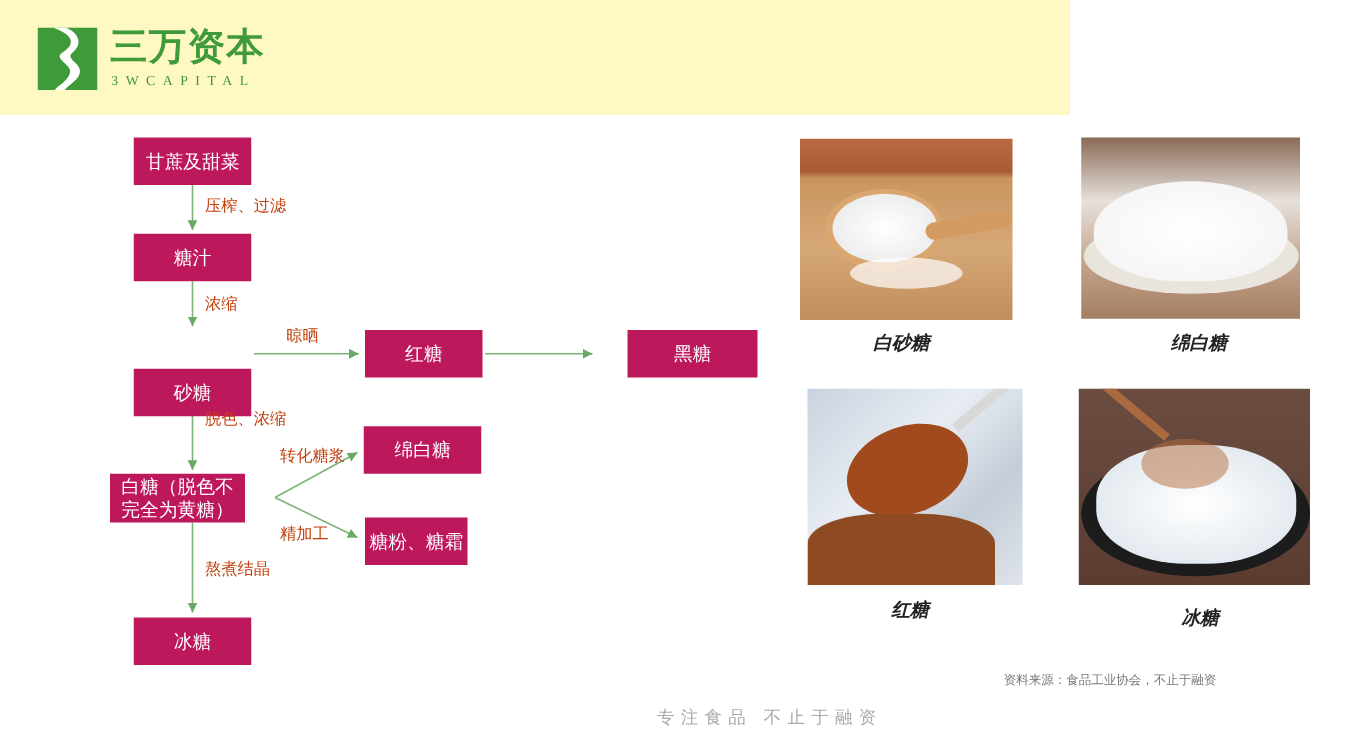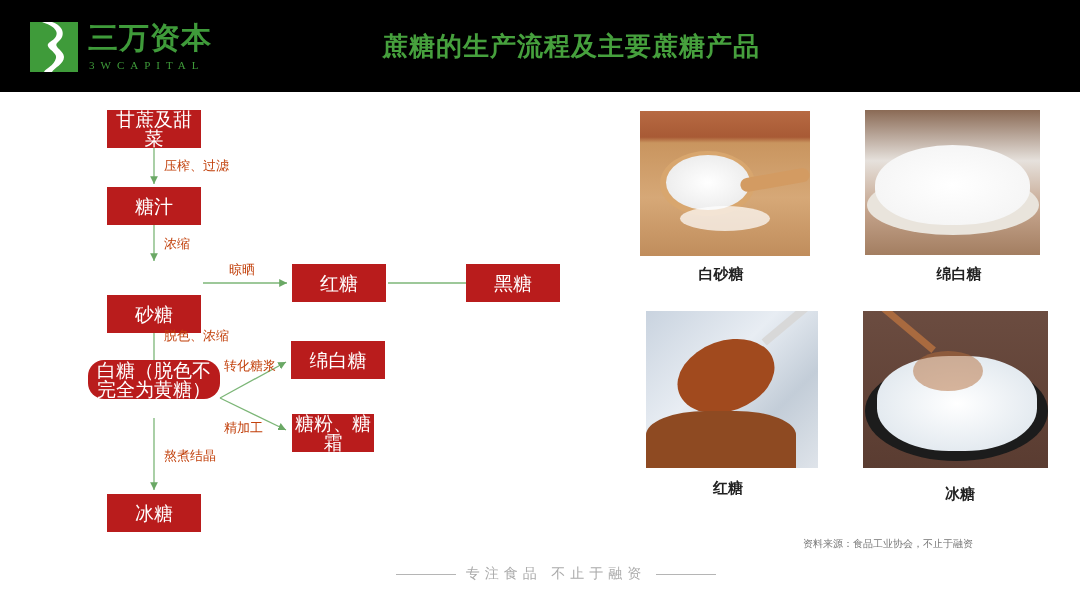--- a/index.html
+++ b/index.html
@@ -1,71 +1,70 @@
 <!DOCTYPE html>
 <html><head>
 <meta charset="utf-8">
 <style>
   * { box-sizing: border-box; margin: 0; padding: 0; }
   html, body { width: 1080px; height: 602px; background: #ffffff; overflow: hidden; }
   body { position: relative; font-family: "DejaVu Sans", "Liberation Sans", sans-serif; }
 
   .header {
-    position: absolute; left: 0; top: 0; width: 1080px; height: 92px;
-    background: #000000;
+    position: absolute; left: 0; top: 0; width: 856px; height: 92px;
+    background: #fef9c3;
   }
   .logo { position: absolute; left: 30px; top: 20px; width: 200px; height: 55px; }
   .logo-mark { position: absolute; left: 0; top: 2px; width: 48px; height: 50px; }
   .logo-cn {
     position: absolute; left: 58px; top: 0; font-size: 30px; font-weight: bold;
     color: #3f9b3a; letter-spacing: 1px; line-height: 36px;
   }
   .logo-en {
     position: absolute; left: 59px; top: 38px; font-size: 11px; color: #3f9b3a;
     letter-spacing: 6px; line-height: 14px; font-family: Liberation Serif, serif;
   }
   .page-title {
     position: absolute; left: 382px; top: 28px; font-size: 26px; font-weight: bold;
     color: #46a03d; letter-spacing: 1px; line-height: 36px;
   }
 
   .box {
-    position: absolute; background: #b91c1c; color: #ffffff;
+    position: absolute; background: #be185d; color: #ffffff;
     display: flex; align-items: center; justify-content: center; text-align: center;
-    font-size: 19px; line-height: 19px;
+    font-size: 15px; line-height: 19px;
   }
   .lbl { position: absolute; font-size: 13px; color: #c2410c; white-space: nowrap; line-height: 16px; }
   svg.flow { position: absolute; left: 0; top: 0; width: 1080px; height: 602px; pointer-events: none; }
 
   .photo { position: absolute; overflow: hidden; }
   .cap {
     position: absolute; font-size: 15px; font-weight: bold; color: #222222;
-    text-align: center; width: 120px; line-height: 20px;
+    text-align: center; width: 120px; line-height: 20px; font-style: italic;
   }
   .source { position: absolute; left: 803px; top: 537px; font-size: 10px; color: #777777; }
   .slogan {
-    position: absolute; left: 396px; top: 565px; width: 320px; display: flex; align-items: center;
-    font-size: 14px; color: #aaaaaa; letter-spacing: 5px;
+    position: absolute; left: 396px; top: 565px; width: 320px; display: flex; align-items: flex-end;
+    font-size: 14px; color: #aaaaaa; letter-spacing: 5px; flex-direction: column;
   }
   .slogan .rule { flex: 1; height: 1px; background: #b5b5b5; }
   .slogan span.txt { padding: 0 10px; }
 </style>
 </head>
 <body>
 
 <div class="header">
   <div class="logo">
     <svg class="logo-mark" viewBox="0 0 48 50">
       <rect x="0" y="0" width="48" height="50" fill="#3f9b3a"></rect>
       <path d="M12 0 C30 6 30 14 20 20 C12 25 28 30 26 36 C24 44 16 46 14 50 L22 50 C24 46 34 42 34 35 C34 28 22 25 28 20 C36 14 34 4 22 0 Z" fill="#ffffff"></path>
     </svg>
     <div class="logo-cn">三万资本</div>
     <div class="logo-en">3WCAPITAL</div>
   </div>
-  <div class="page-title">蔗糖的生产流程及主要蔗糖产品</div>
 </div>
 
 <svg class="flow">
   <defs>
     <marker id="arr" markerWidth="8" markerHeight="8" refX="6" refY="3" orient="auto">
       <path d="M0,0 L6,3 L0,6 Z" fill="#6aa865"></path>
     </marker>
   </defs>
   <g stroke="#7cb677" stroke-width="1.3" fill="none">
     <line x1="154" y1="148" x2="154" y2="184" marker-end="url(#arr)"></line>
@@ -76,22 +75,22 @@
     <line x1="220" y1="398" x2="286" y2="362" marker-end="url(#arr)"></line>
     <line x1="220" y1="398" x2="286" y2="430" marker-end="url(#arr)"></line>
     <line x1="154" y1="418" x2="154" y2="490" marker-end="url(#arr)"></line>
   </g>
 </svg>
 
 <div class="box" style="left:107px;top:110px;width:94px;height:38px;">甘蔗及甜菜</div>
 <div class="box" style="left:107px;top:187px;width:94px;height:38px;">糖汁</div>
 <div class="box" style="left:107px;top:264px;width:94px;height:38px;margin-top:31px;">砂糖</div>
 <div class="box" style="left:292px;top:264px;width:94px;height:38px;">红糖</div>
-<div class="box" style="left:466px;top:264px;width:94px;height:38px;">黑糖</div>
-<div class="box" style="left:88px;top:360px;width:132px;height:39px;padding:0 6px;border-radius:16px;">白糖（脱色不完全为黄糖）</div>
+<div class="box" style="left:502px;top:264px;width:104px;height:38px;">黑糖</div>
+<div class="box" style="left:88px;top:379px;width:108px;height:39px;padding:0 6px;">白糖（脱色不完全为黄糖）</div>
 <div class="box" style="left:291px;top:341px;width:94px;height:38px;">绵白糖</div>
 <div class="box" style="left:292px;top:414px;width:82px;height:38px;">糖粉、糖霜</div>
 <div class="box" style="left:107px;top:494px;width:94px;height:38px;">冰糖</div>
 
 <div class="lbl" style="left:164px;top:158px;">压榨、过滤</div>
 <div class="lbl" style="left:164px;top:236px;">浓缩</div>
 <div class="lbl" style="left:229px;top:262px;">晾晒</div>
 <div class="lbl" style="left:164px;top:328px;">脱色、浓缩</div>
 <div class="lbl" style="left:224px;top:358px;">转化糖浆</div>
 <div class="lbl" style="left:224px;top:420px;">精加工</div>

